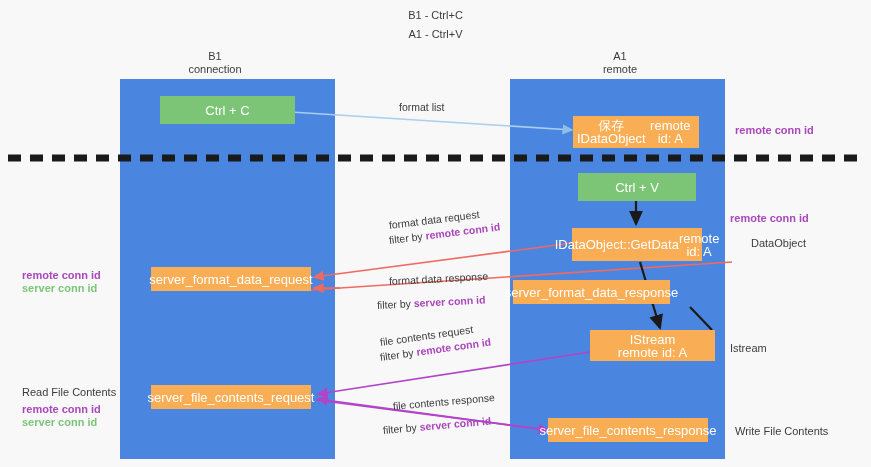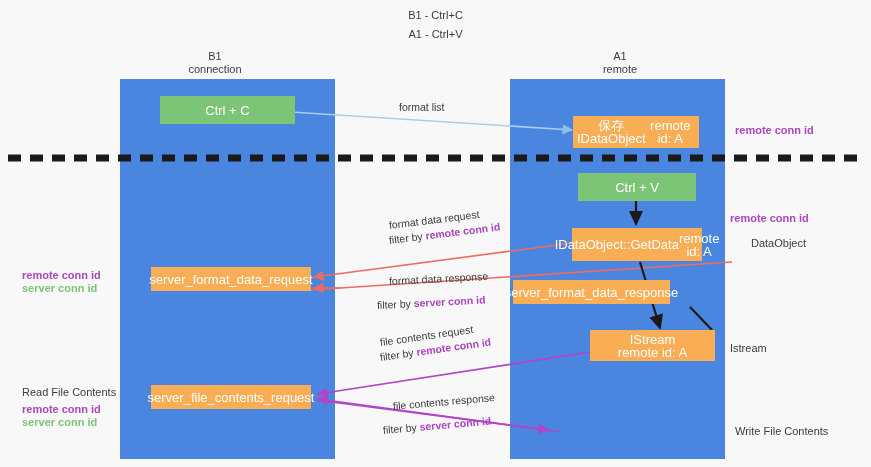--- a/index.html
+++ b/index.html
@@ -141,20 +141,23 @@
 
   <div class="box orange" style="left:590px;top:330px;width:125px;height:31px;flex-direction:column;">
     <span>IStream</span>
     <span>remote id: A</span>
   </div>
 
   <div class="box orange" style="left:151px;top:385px;width:160px;height:24px;">
     <span>server_file_contents_request</span>
   </div>
 
+  <div class="box orange" style="left:548px;top:418px;width:160px;height:24px;">
+    <span>server_file_contents_response</span>
+  </div>
 
   <div class="edge-lab" style="left:399px;top:101px;">format list</div>
 
   <div class="edge-lab" style="left:389px;top:219px;transform:rotate(-7deg);transform-origin:left center;">format data request</div>
   <div class="edge-lab" style="left:389px;top:234px;transform:rotate(-7deg);transform-origin:left center;">
     <span>filter by </span><b class="p">remote conn id</b>
   </div>
 
   <div class="edge-lab" style="left:389px;top:275px;transform:rotate(-3deg);transform-origin:left center;">format data response</div>
   <div class="edge-lab" style="left:377px;top:299px;transform:rotate(-3deg);transform-origin:left center;">

